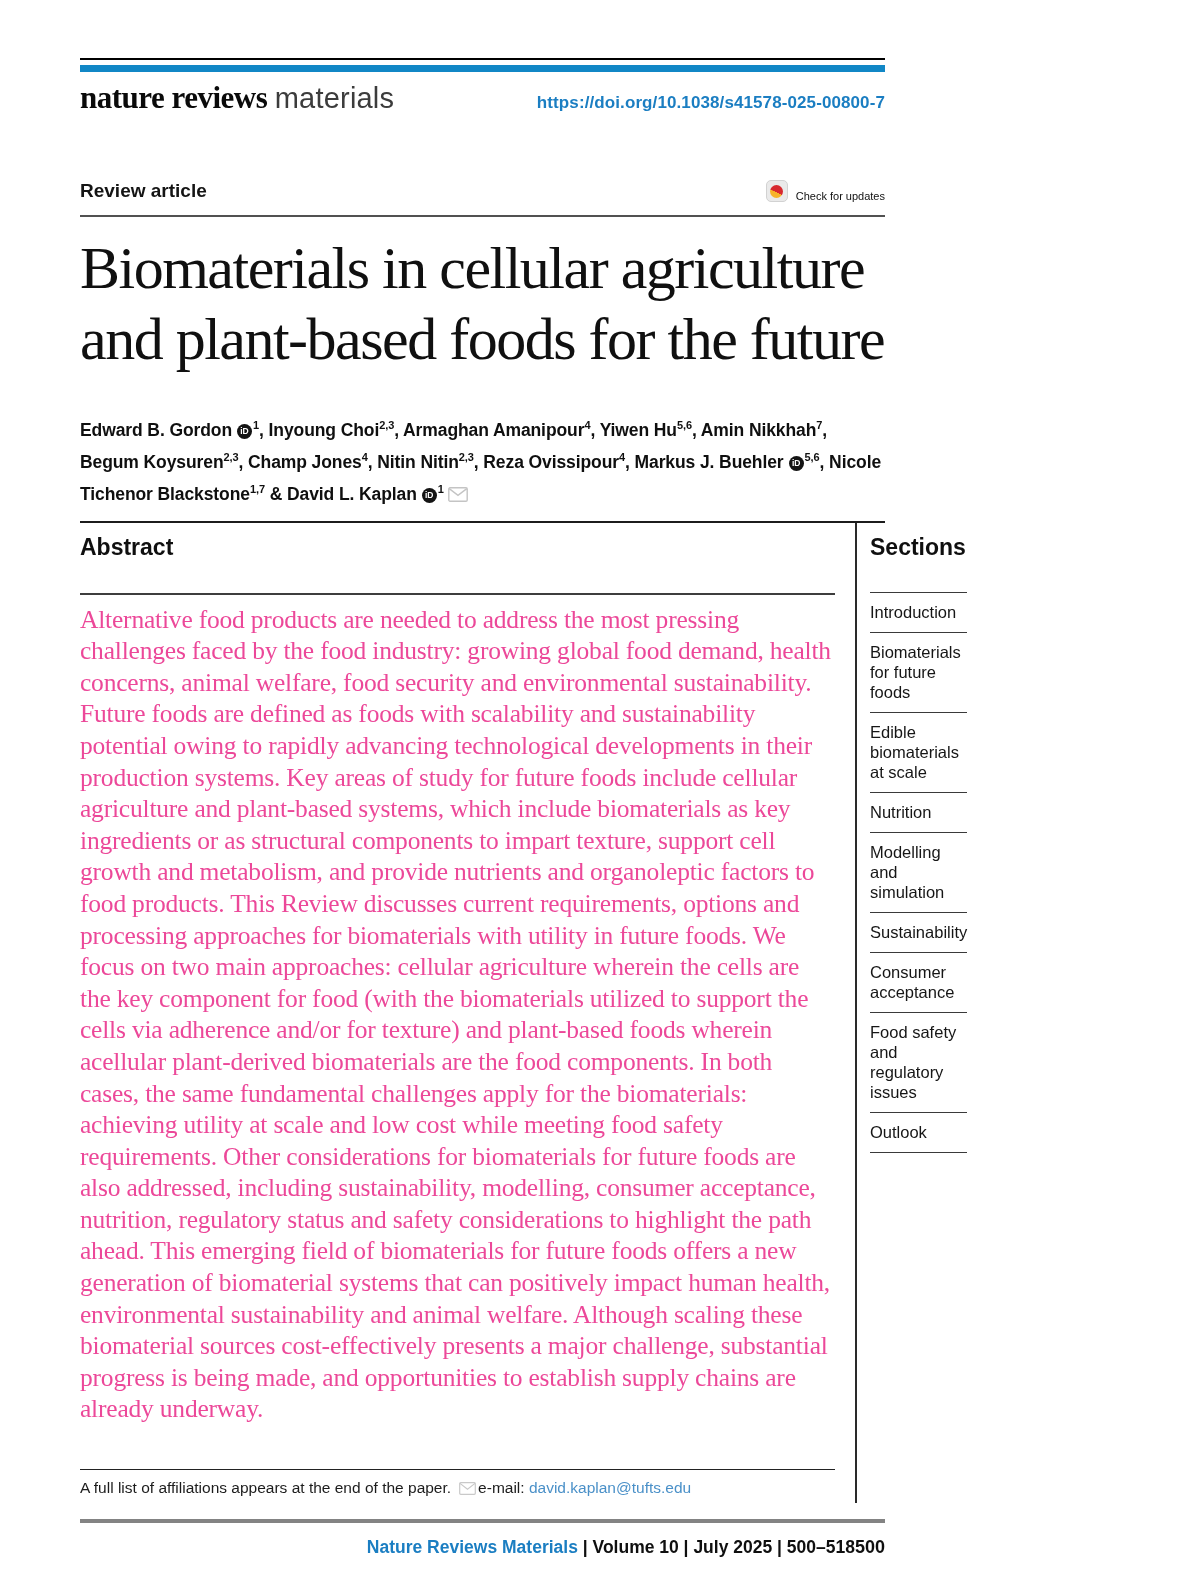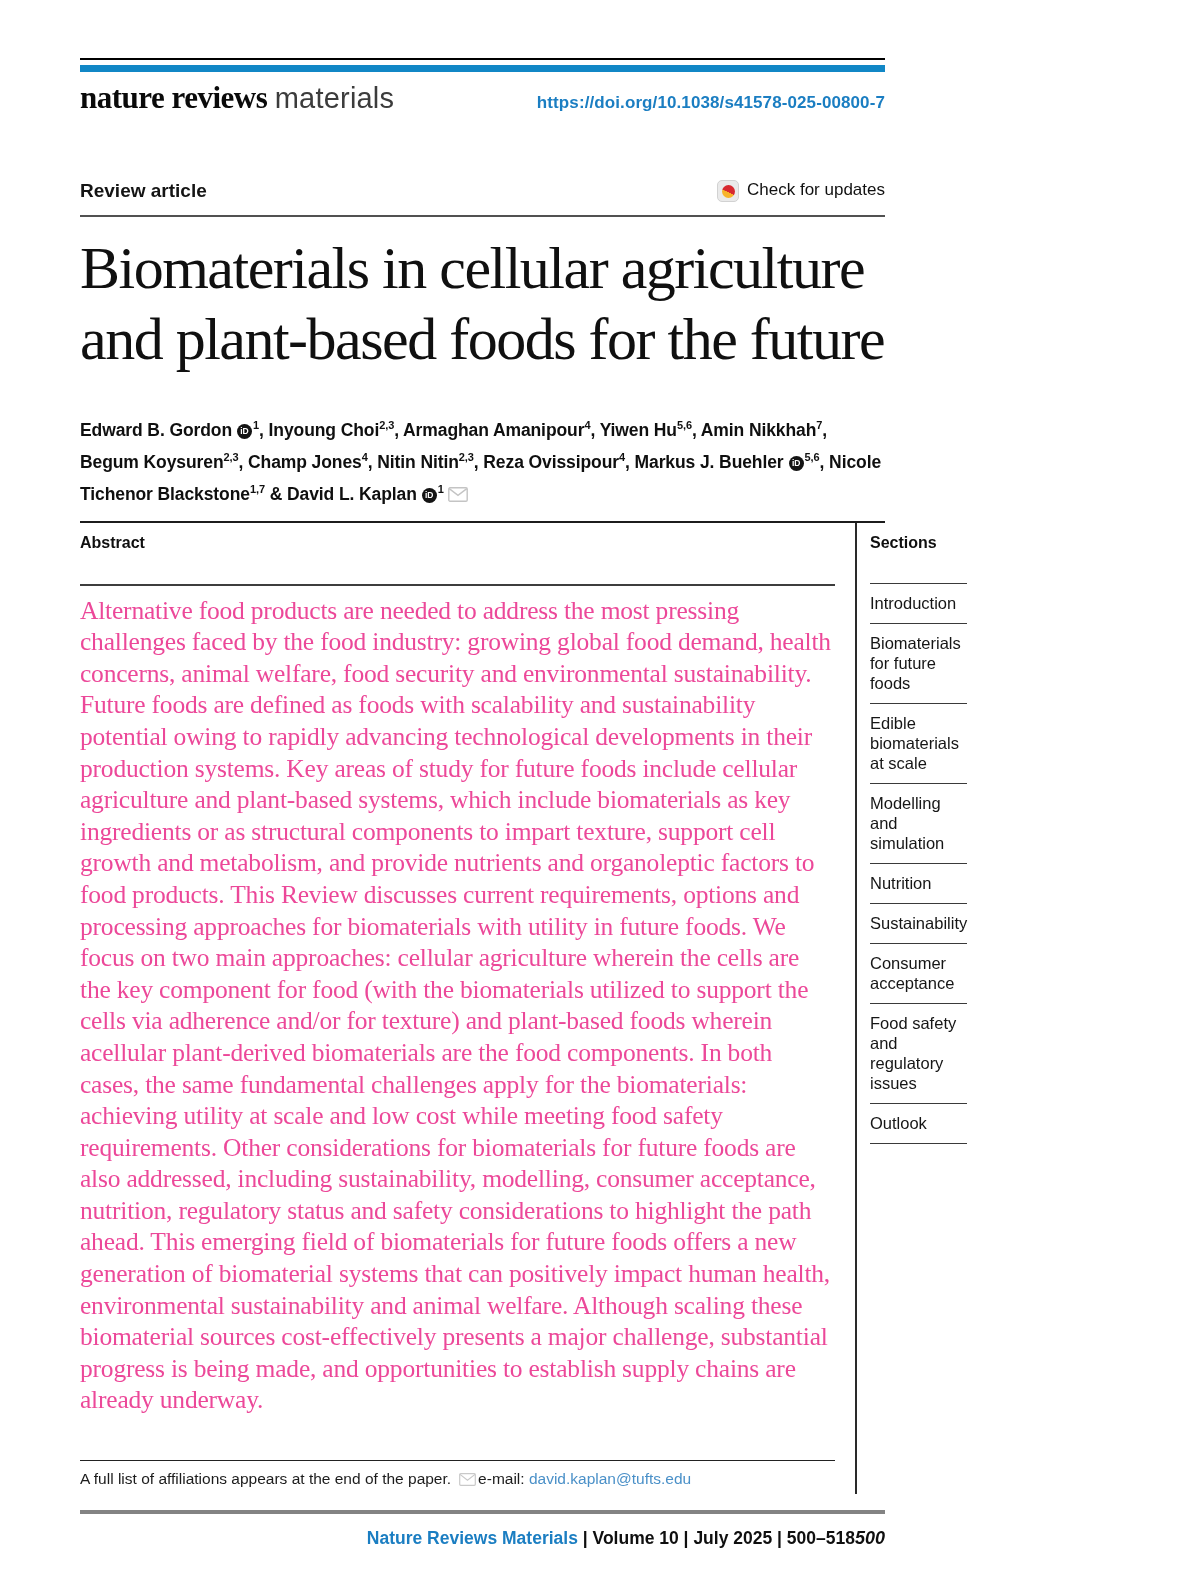--- a/index.html
+++ b/index.html
@@ -16,21 +16,21 @@
   .top-rule { height: 2px; background: #000; }
   .blue-bar { height: 7px; background: #1187c6; margin-top: 5px; }
 
   .masthead { display: flex; justify-content: space-between; align-items: baseline; margin-top: 8px; }
   .logo-bold { font-family: "Liberation Serif", serif; font-weight: 700; font-size: 31px; letter-spacing: -0.5px; color: #0a0a0a; }
   .logo-light { font-size: 29px; font-weight: 400; color: #3c3c3c; margin-left: 3px; letter-spacing: 0.2px; }
   .doi { color: #1b7ec2; font-size: 17px; font-weight: 700; text-decoration: none; letter-spacing: 0.1px; }
 
   .review-row { display: flex; justify-content: space-between; align-items: center; margin-top: 64px; }
   .article-type { font-size: 19px; font-weight: 700; }
-  .check { display: inline-flex; align-items: flex-start; font-size: 17px; color: #111; cursor: pointer; }
+  .check { display: inline-flex; align-items: flex-end; font-size: 11px; color: #111; cursor: pointer; }
   .crossmark { width: 22px; height: 22px; border-radius: 5px; background: #eaeaea; border: 1px solid #d2d2d2;
                display: inline-flex; align-items: center; justify-content: center; margin-right: 8px; }
   .cm-circle { width: 13px; height: 13px; border-radius: 50%;
                background: linear-gradient(205deg, #d7282f 54%, #f7b32b 55%); }
 
   .rule-review { border: none; border-top: 2px solid #515151; margin: 13px 0 0; }
 
   h1.title {
     font-family: "Liberation Serif", serif; font-weight: 400;
     font-size: 60px; line-height: 1.18; letter-spacing: -1.5px;
@@ -40,21 +40,21 @@
   .authors { margin: 40px 0 0; font-size: 17.5px; font-weight: 700; line-height: 30px; color: #0f0f0f; letter-spacing: -0.1px; }
   .authors sup { font-size: 11px; font-weight: 700; position: relative; top: -7px; vertical-align: baseline; }
   .orcid { display: inline-block; width: 15px; height: 15px; border-radius: 50%; background: #141414; color: #fff;
            font-size: 8.5px; font-weight: 700; text-align: center; line-height: 15px; margin: 0 1px 0 5px;
            vertical-align: 2px; cursor: pointer; }
   .orcid::before { content: "iD"; }
   .env-icon { margin-left: 4px; vertical-align: -2px; cursor: pointer; }
 
   .content { display: grid; grid-template-columns: 777px 1fr; margin-top: 10px; border-top: 2px solid #1c1c1c; }
   .col-left { border-right: 2px solid #2a2a2a; padding-right: 20px; padding-bottom: 6px; }
-  .col-heading { font-size: 16px; font-weight: 700; margin: 11px 0 0; color: #0f0f0f; }
+  .col-heading { font-size: 23px; font-weight: 700; margin: 11px 0 0; color: #0f0f0f; }
   .abstract-rule { border: none; border-top: 2px solid #3d3d3d; margin: 32px 0 0; }
   .abstract-text {
     font-family: "Liberation Serif", serif;
     font-size: 25.5px; line-height: 31.6px; letter-spacing: -0.2px;
     color: #ec4899; margin: 9px 0 0;
   }
   .affil-rule { border: none; border-top: 1.5px solid #222; margin: 44px 0 0; }
   .affil { font-size: 15.5px; color: #1c1c1c; margin-top: 9px; }
   .affil .email-link { color: #4a90c8; text-decoration: none; }
   .affil .env-icon { margin: 0 2px 0 8px; }
@@ -62,21 +62,21 @@
   .col-right { padding-left: 13px; }
   .sections-list { margin-top: 31px; }
   .section-item { border-top: 1.5px solid #3a3a3a; padding: 9px 0 10px; font-size: 16.5px; color: #161616;
                   line-height: 20px; cursor: pointer; }
   .section-item:last-child { border-bottom: 1.5px solid #3a3a3a; }
 
   .footer-rule { height: 4px; background: #838383; margin-top: 16px; }
   .page-footer { display: flex; justify-content: flex-end; align-items: baseline; margin-top: 14px;
                  font-size: 17.5px; font-weight: 700; color: #0f0f0f; }
   .journal-link { color: #1b7ec2; text-decoration: none; }
-  .folio { font-size: 18px; font-style: italic; }
+  .folio { font-size: 18px; }
 </style>
 </head>
 <body>
 
 <div class="page">
 
   <div class="top-rule"></div>
   <div class="blue-bar"></div>
 
   <header class="masthead">
@@ -122,22 +122,22 @@
         <a class="email-link" href="#">david.kaplan@tufts.edu</a>
       </div>
     </div>
 
     <aside class="col-right">
       <h2 class="col-heading">Sections</h2>
       <nav class="sections-list">
         <div class="section-item">Introduction</div>
         <div class="section-item">Biomaterials for future foods</div>
         <div class="section-item">Edible biomaterials at scale</div>
+        <div class="section-item">Nutrition</div>
         <div class="section-item">Modelling and simulation</div>
-        <div class="section-item">Nutrition</div>
         <div class="section-item">Sustainability</div>
         <div class="section-item">Consumer acceptance</div>
         <div class="section-item">Food safety and regulatory issues</div>
         <div class="section-item">Outlook</div>
       </nav>
     </aside>
 
   </div>
 
   <div class="footer-rule"></div>

